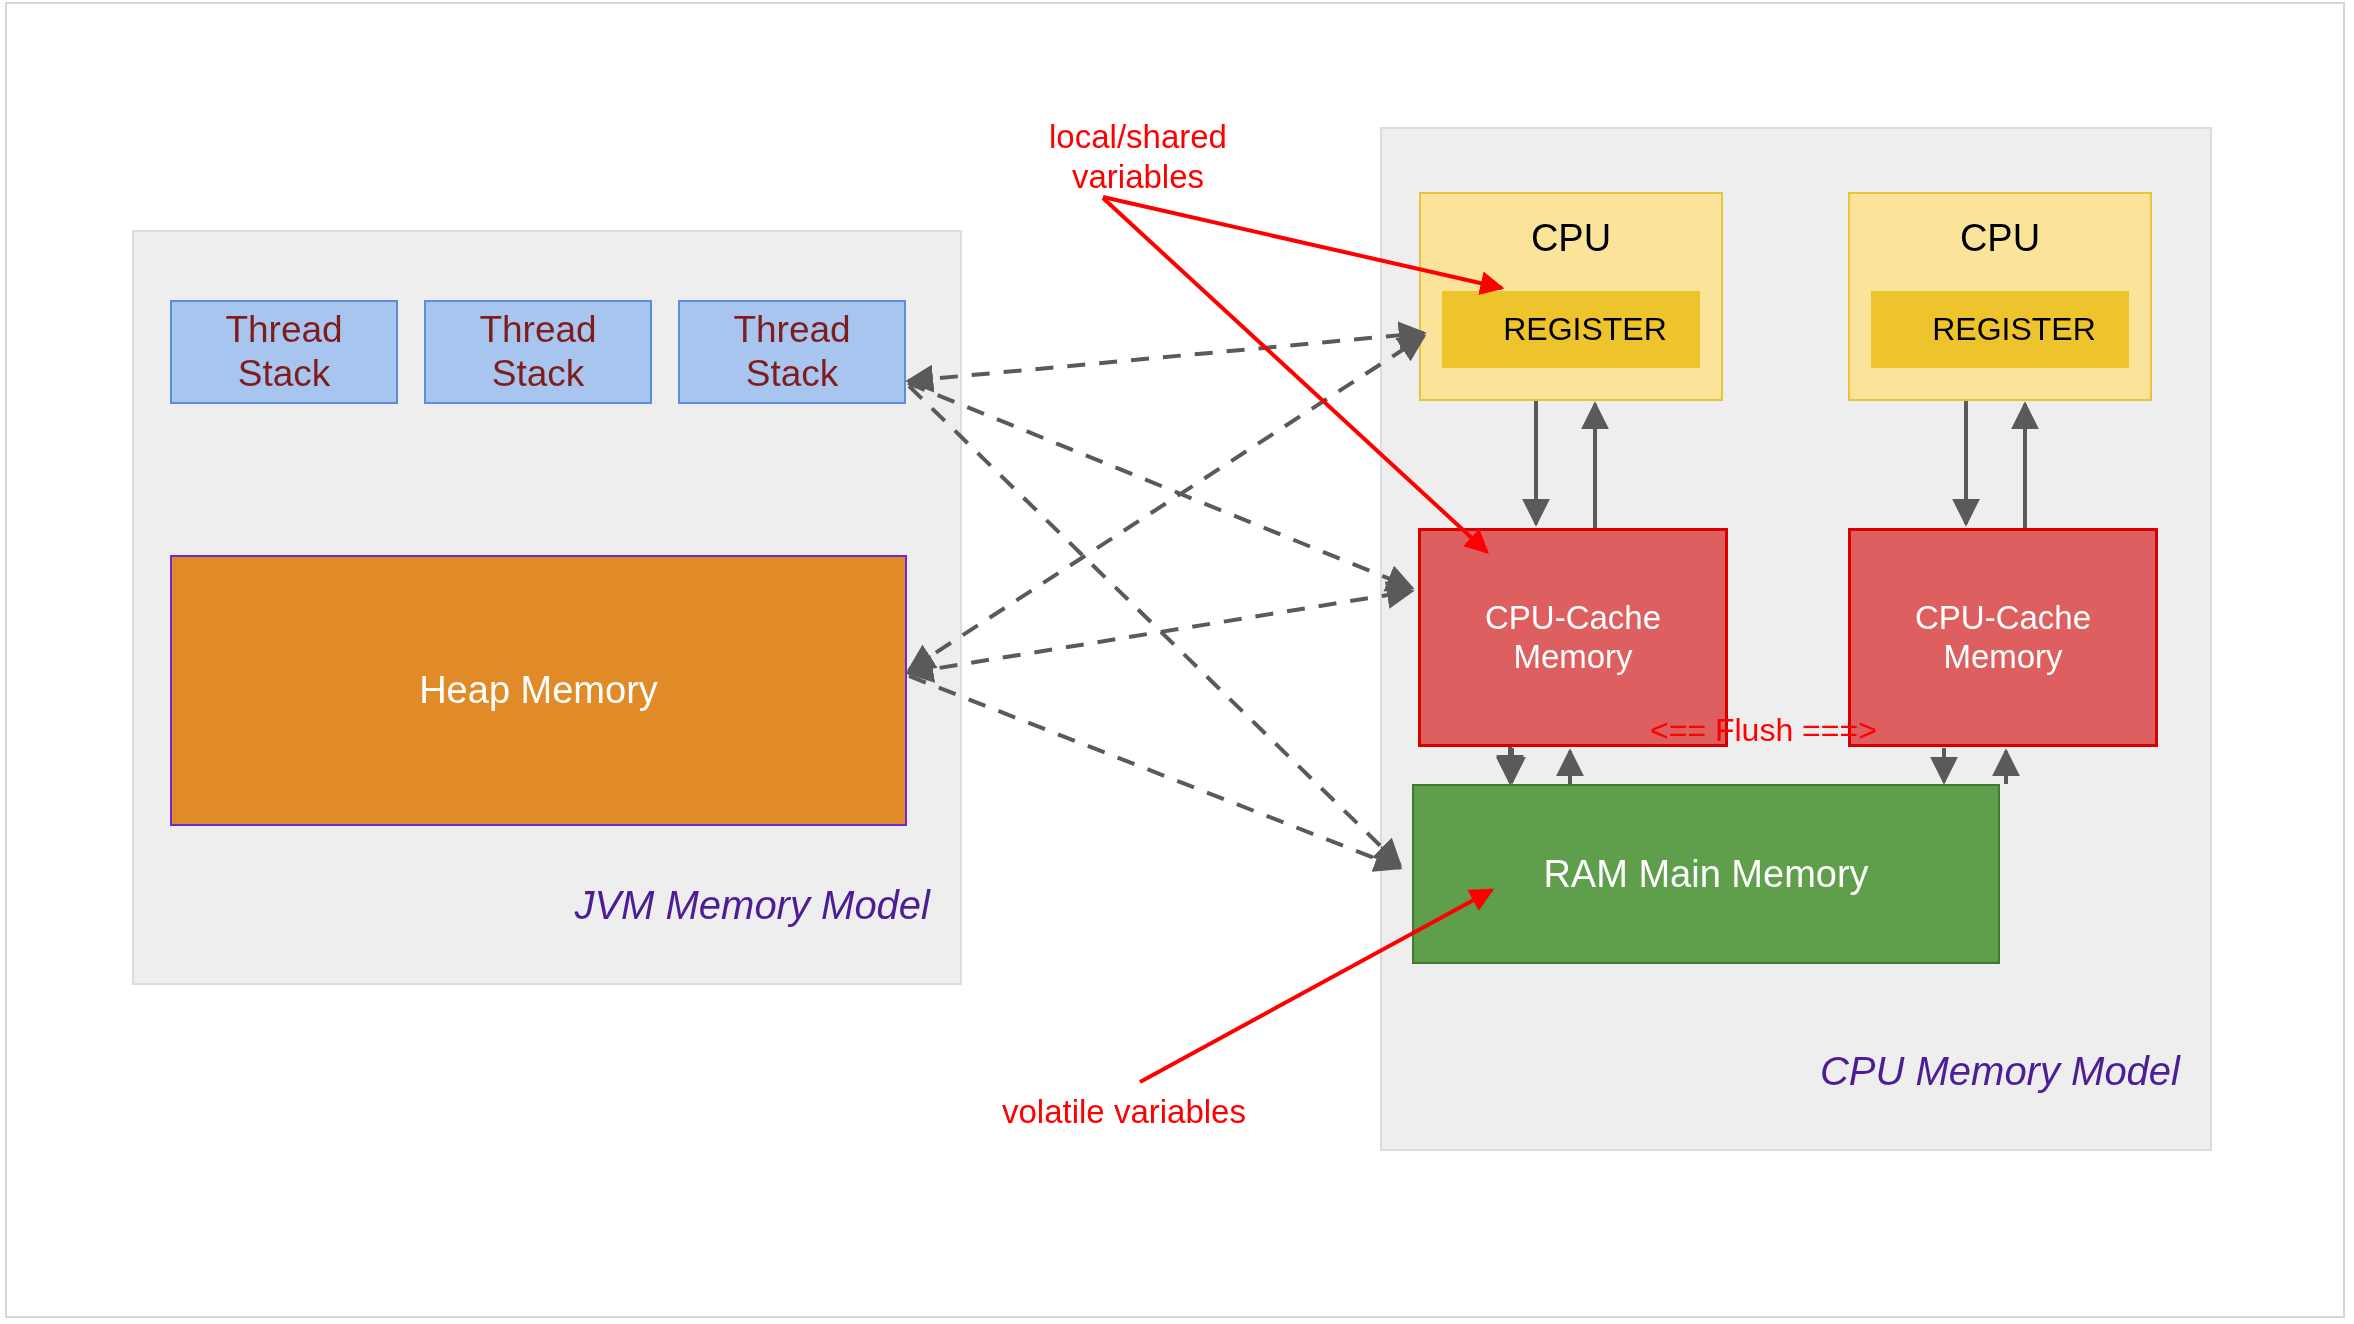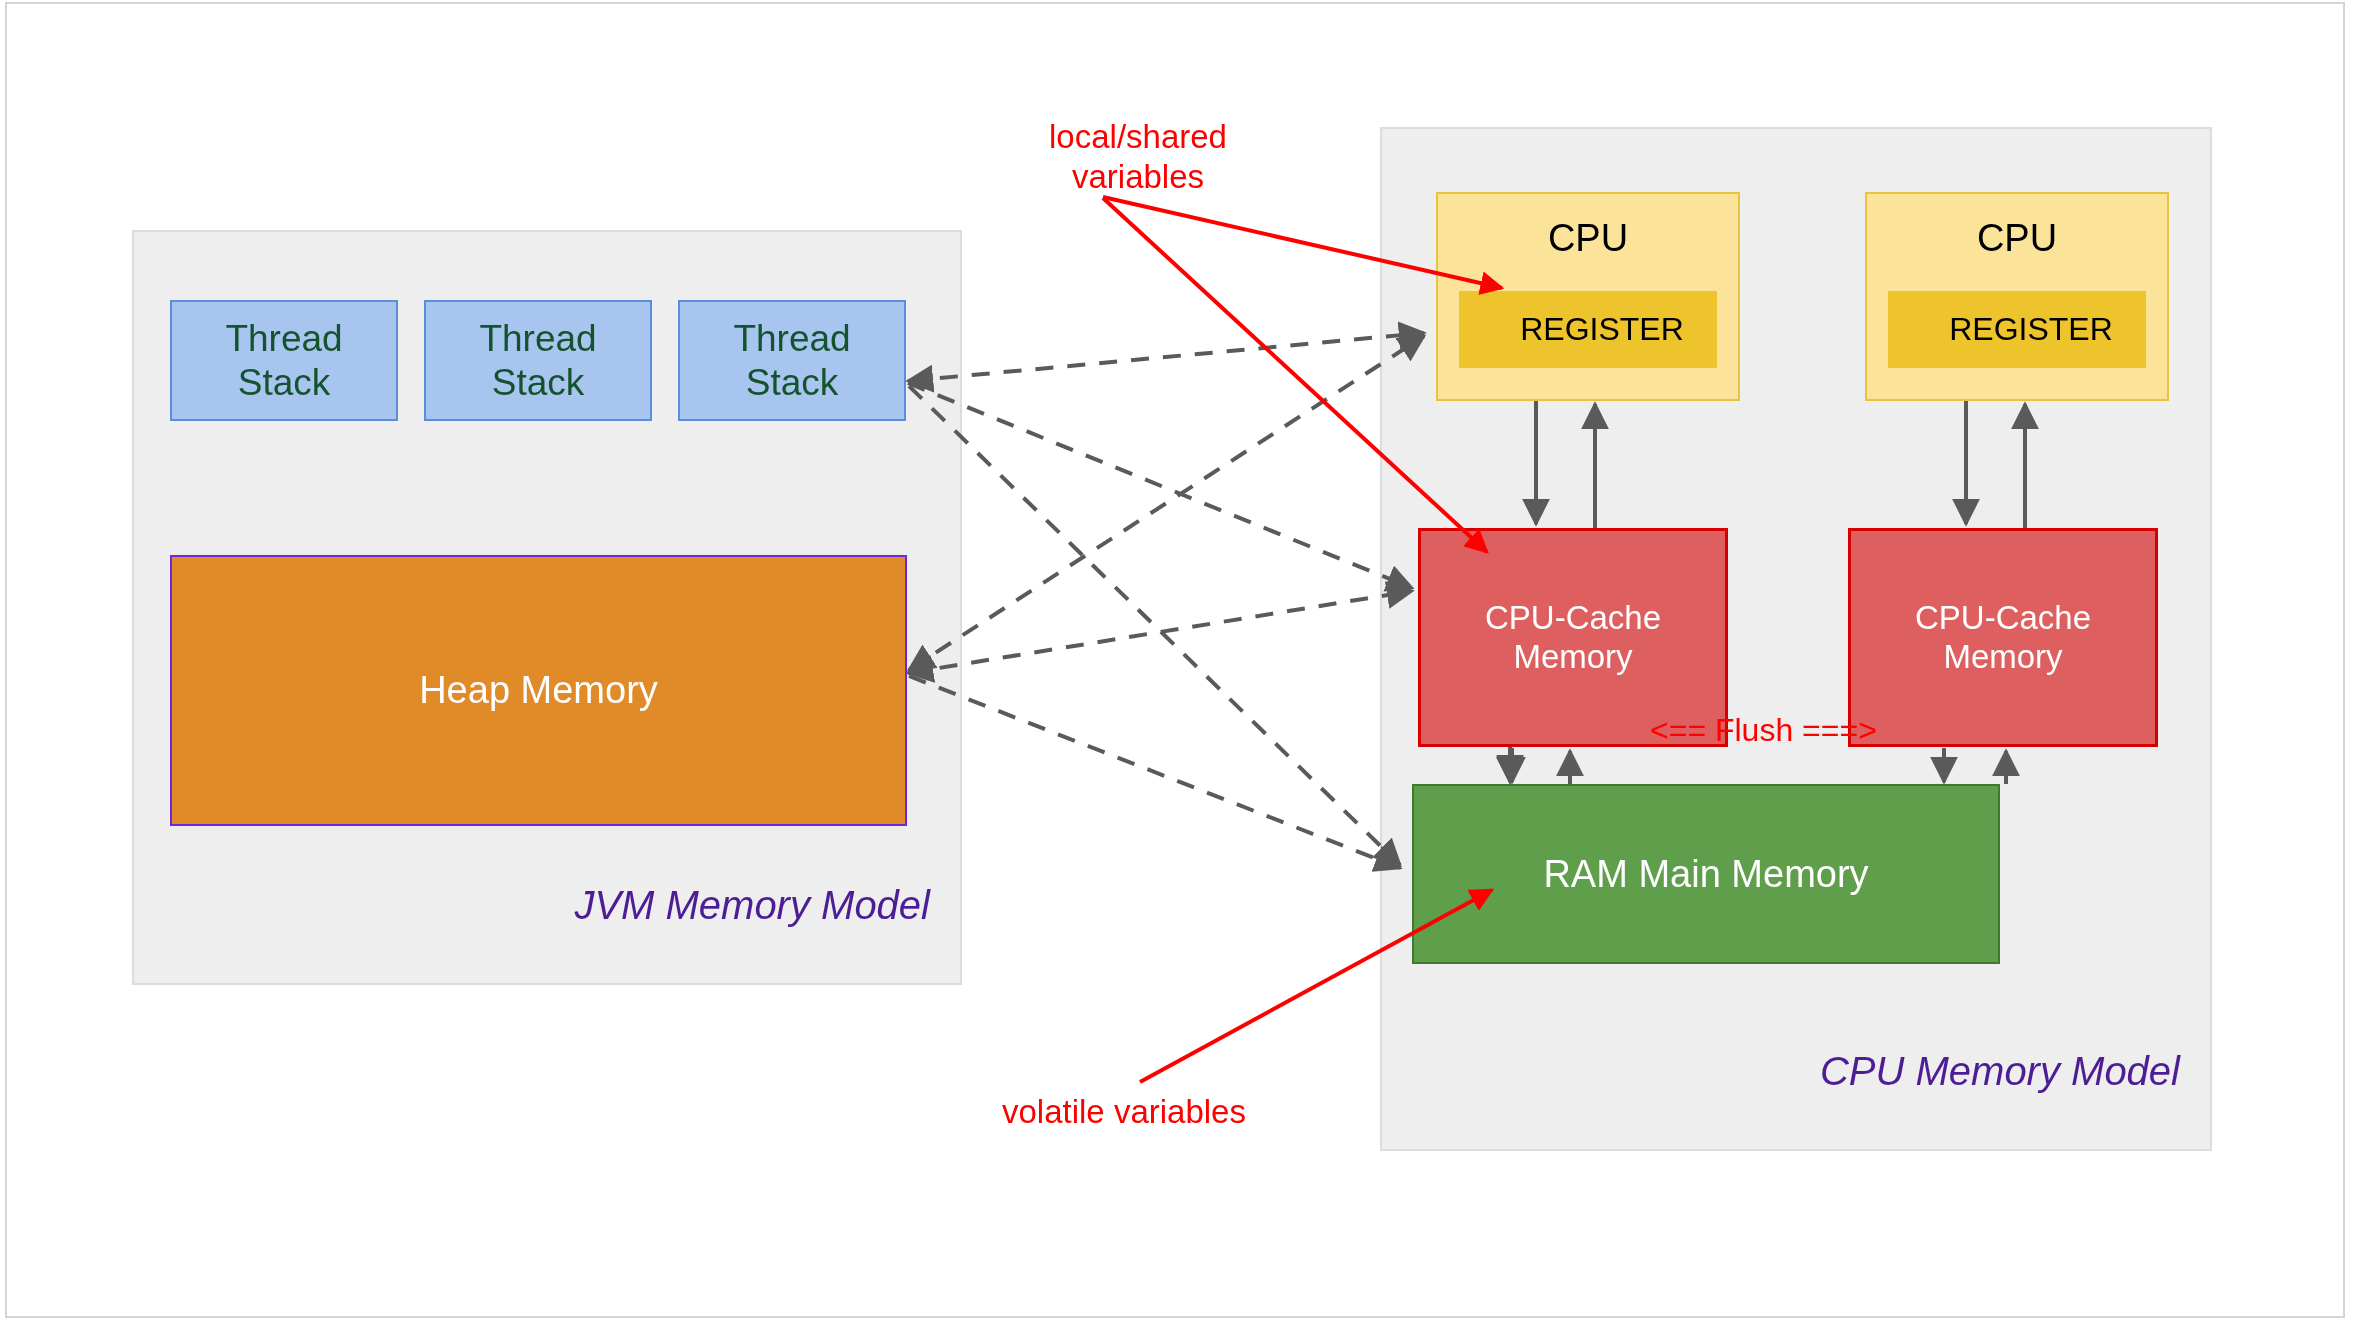--- a/index.html
+++ b/index.html
@@ -72,25 +72,25 @@
     display: flex;
     align-items: center;
     justify-content: center;
     text-align: center;
     line-height: 1.18;
   }
 
   .thread-stack {
     background: #a8c5f0;
     border: 2px solid #5b8dd9;
-    color: #14532d;
+    color: #7f1d1d;
     font-size: 37px;
     top: 300px;
     width: 228px;
-    height: 121px;
+    height: 104px;
   }
   #thread-stack-1 { left: 170px; }
   #thread-stack-2 { left: 424px; }
   #thread-stack-3 { left: 678px; }
 
   #heap-memory {
     background: #e08b28;
     border: 2px solid #6d28d9;
     color: #ffffff;
     font-size: 38px;
@@ -100,21 +100,20 @@
     height: 271px;
   }
 
   .cpu-box {
     background: #fbe49a;
     border: 2px solid #e8c340;
     top: 192px;
     width: 304px;
     height: 209px;
     display: block;
-    margin-left: 17px;
   }
   #cpu-box-1 { left: 1419px; }
   #cpu-box-2 { left: 1848px; }
   .cpu-title {
     position: absolute;
     left: 0;
     right: 0;
     top: 25px;
     text-align: center;
     color: #000000;

